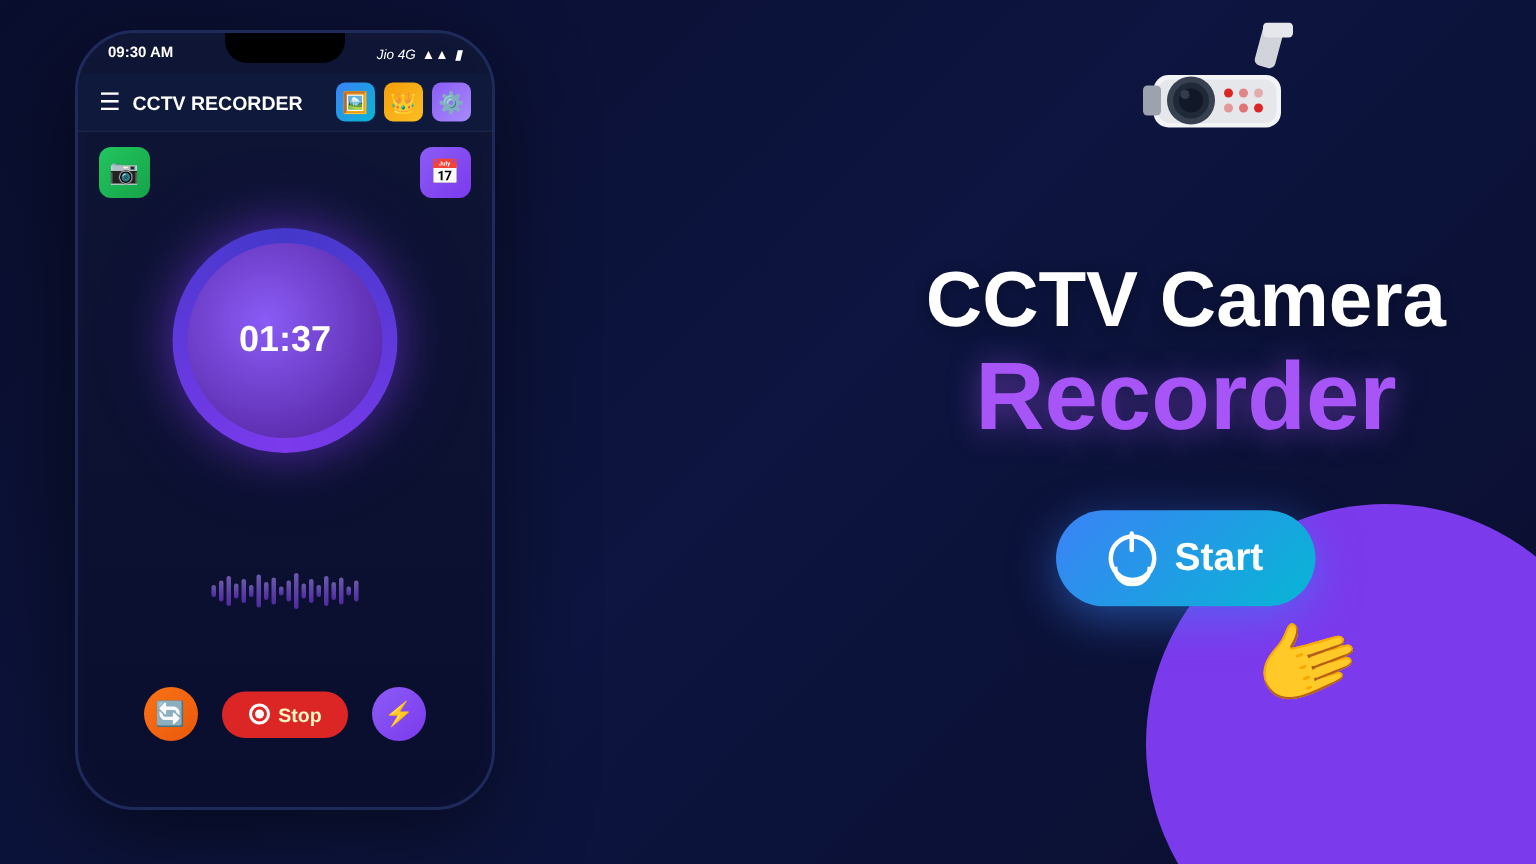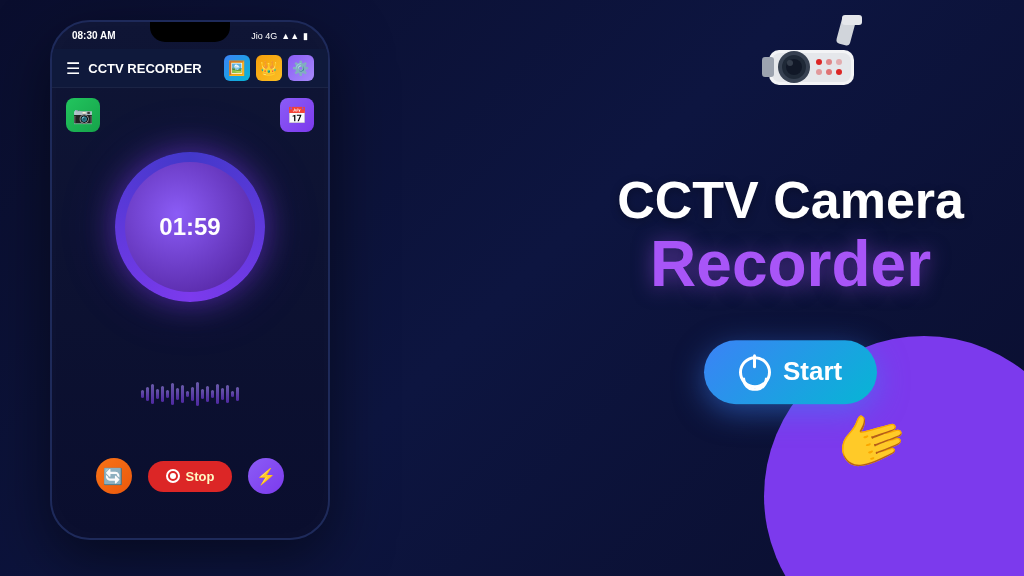--- a/index.html
+++ b/index.html
@@ -55,20 +55,21 @@
 
     .status-time {
       font-weight: bold;
     }
 
     .status-icons {
       display: flex;
       gap: 4px;
       align-items: center;
       font-size: 9px;
+      font-style: italic;
     }
 
     
     .app-bar {
       display: flex;
       align-items: center;
       padding: 6px 14px;
       background: rgba(15, 25, 60, 0.9);
       border-bottom: 1px solid rgba(255,255,255,0.05);
     }
@@ -419,21 +420,21 @@
 
     <rect x="8" y="42" width="12" height="20" rx="3" fill="#9ca3af"></rect>
   </svg>
 </div>
 
 <div class="phone-section">
   <div class="phone">
     <div class="phone-notch"></div>
 
     <div class="status-bar">
-      <span class="status-time">08:30 AM</span>
+      <span class="status-time">09:30 AM</span>
       <div class="status-icons">
         <span>Jio 4G</span>
         <span>▲▲</span>
         <span>▮</span>
       </div>
     </div>
 
     <div class="app-bar">
       <span class="menu-icon">☰</span>
       <span class="app-title">CCTV RECORDER</span>
@@ -457,21 +458,21 @@
           <span>📷</span>
         </div>
         <div class="btn-schedule">
           <span>📅</span>
         </div>
       </div>
 
       <div class="timer-container">
         <div class="timer-outer">
           <div class="timer-inner">
-            <span class="timer-text">01:59</span>
+            <span class="timer-text">01:37</span>
           </div>
         </div>
       </div>
 
       <div class="sound-waves">
         <div class="wave-bar" style="height:8px"></div>
         <div class="wave-bar" style="height:14px"></div>
         <div class="wave-bar" style="height:20px"></div>
         <div class="wave-bar" style="height:10px"></div>
         <div class="wave-bar" style="height:16px"></div>

